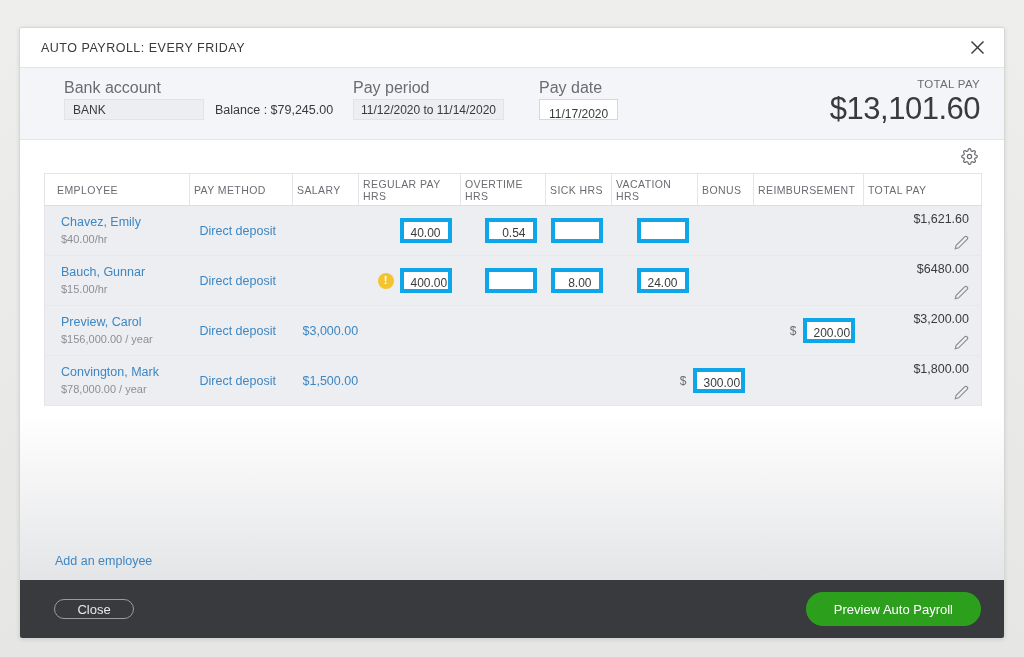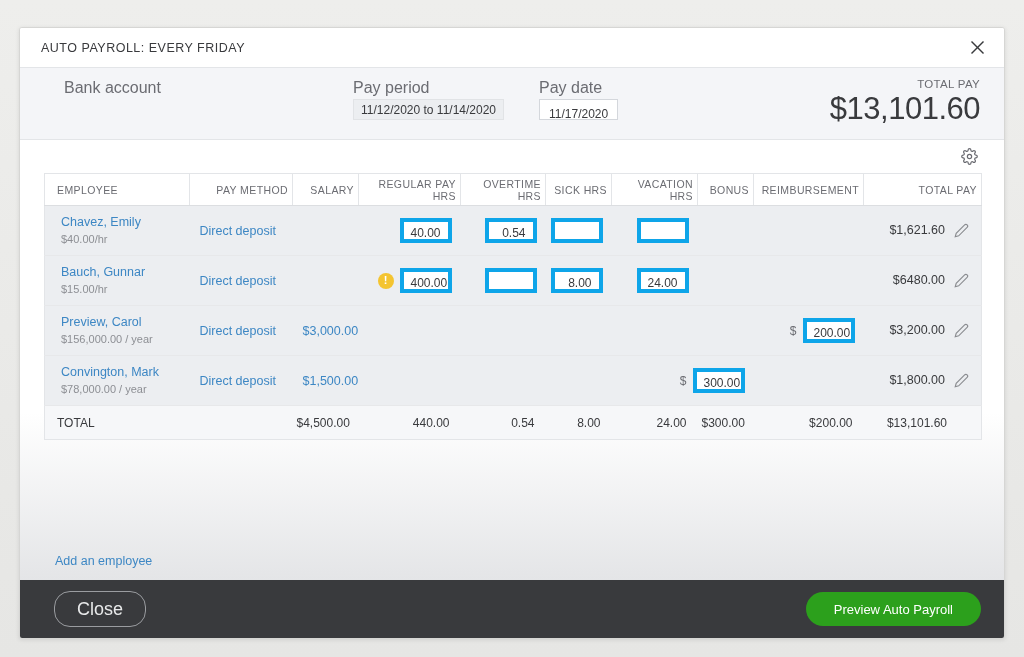--- a/index.html
+++ b/index.html
@@ -114,21 +114,21 @@
   table.payroll {
     width: 100%;
     border-collapse: collapse;
     table-layout: fixed;
     background: #fff;
     border: 1px solid #e3e5e8;
   }
   table.payroll th {
     font-size: 10.5px; font-weight: normal;
     color: #6b6c72; letter-spacing: 0.4px;
-    text-align: right;
+    text-align: left;
     height: 32px;
     border-right: 1px solid #e3e5e8;
     border-bottom: 1px solid #dcdee1;
     background: #fff;
     padding: 0 4px;
     vertical-align: middle;
   }
   table.payroll th:first-child { text-align: left; padding-left: 12px; }
   table.payroll th:last-child { border-right: none; }
 
@@ -179,22 +179,22 @@
   .dollar-sign { font-size: 12px; color: #6b6c72; }
   .warn-icon {
     width: 16px; height: 16px; border-radius: 50%;
     background: #f4c430;
     display: inline-flex; align-items: center; justify-content: center;
     font-size: 11px; font-weight: bold; color: #fff;
     line-height: 1; flex: 0 0 16px;
     cursor: pointer;
   }
   .total-pay-cell {
-    display: flex; align-items: flex-start; justify-content: flex-end;
-    gap: 9px; padding-right: 8px;
+    display: flex; align-items: flex-end; justify-content: flex-end;
+    gap: 9px; padding-right: 8px; flex-direction: column;
   }
   .total-pay-val { font-size: 12.5px; color: #393a3d; }
   .pencil { width: 15px; height: 15px; cursor: pointer; color: #8a8c90; }
 
   tr.total-row td {
     background: #f6f7f9;
     height: 34px;
     border-bottom: none;
     border-top: 1px solid #e0e2e5;
     font-size: 12px; color: #393a3d;
@@ -213,25 +213,25 @@
 
   
   .footer {
     flex: 0 0 58px;
     background: #393a3d;
     display: flex; align-items: center;
     justify-content: space-between;
     padding: 0 23px 0 34px;
   }
   .btn-close {
-    min-width: 80px; height: 36px;
+    min-width: 80px; height: 20px;
     border: 1px solid #9a9ca0;
     border-radius: 16px;
     background: transparent;
-    color: #e8e9ea; font-size: 18px;
+    color: #e8e9ea; font-size: 13px;
     cursor: pointer;
     font-family: "Liberation Sans", sans-serif;
     padding: 0 22px;
   }
   .btn-preview {
     height: 34px;
     border: none; border-radius: 17px;
     background: #2ca01c;
     color: #fff; font-size: 13px;
     cursor: pointer;
@@ -253,20 +253,24 @@
         <line x1="1.5" y1="1.5" x2="13.5" y2="13.5"></line>
         <line x1="13.5" y1="1.5" x2="1.5" y2="13.5"></line>
       </svg>
     </div>
   </div>
 
   <div class="summary">
 
     <div class="field-group grp-bank">
       <div class="field-label">Bank account</div>
+      <div class="field-row">
+        <div class="field-box fb-bank">BANK</div>
+        <div class="balance-text">Balance : $79,245.00</div>
+      </div>
     </div>
 
     <div class="field-group grp-period">
       <div class="field-label">Pay period</div>
       <div class="field-box fb-period">11/12/2020 to 11/14/2020</div>
     </div>
 
     <div class="field-group grp-date">
       <div class="field-label">Pay date</div>
       <div class="field-box fb-date">11/17/2020</div>
@@ -470,32 +474,20 @@
               <span class="total-pay-val">$1,800.00</span>
               <span class="pencil">
                 <svg width="15" height="15" viewBox="0 0 24 24" fill="none" stroke="currentColor" stroke-width="1.8">
                   <path d="M17 3a2.8 2.8 0 1 1 4 4L7.5 20.5 2 22l1.5-5.5z"></path>
                 </svg>
               </span>
             </div>
           </td>
         </tr>
 
-        <tr class="total-row">
-          <td class="tl-label">TOTAL</td>
-          <td></td>
-          <td class="tl-num-salary">$4,500.00</td>
-          <td class="tl-num">440.00</td>
-          <td class="tl-num">0.54</td>
-          <td class="tl-num">8.00</td>
-          <td class="tl-num">24.00</td>
-          <td class="tl-num">$300.00</td>
-          <td class="tl-num">$200.00</td>
-          <td class="tl-last">$13,101.60</td>
-        </tr>
       </tbody>
     </table>
 
     <div class="add-employee">Add an employee</div>
   </div>
 
   <div class="footer">
     <button class="btn-close">Close</button>
     <button class="btn-preview">Preview Auto Payroll</button>
   </div>

